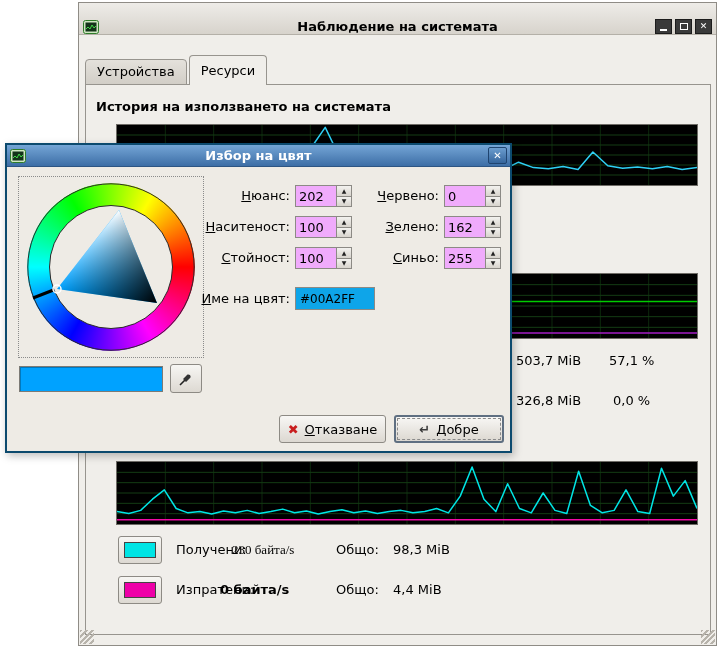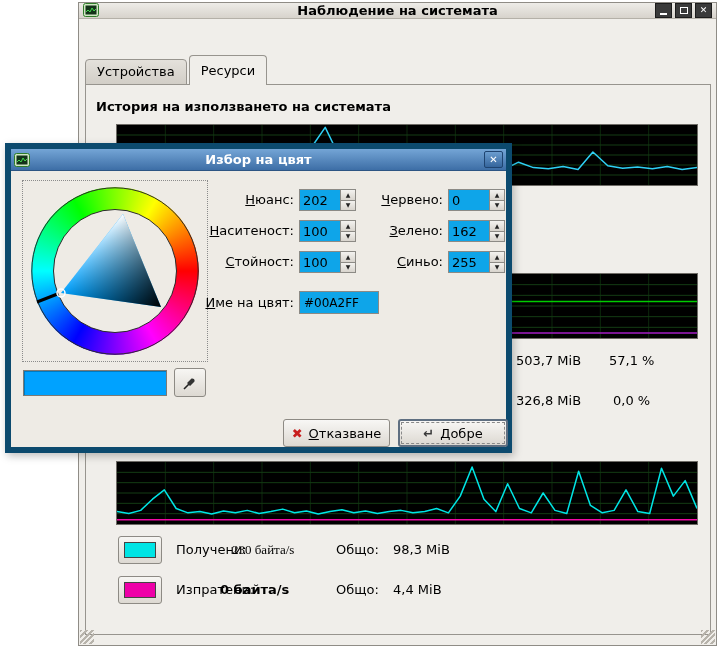--- a/index.html
+++ b/index.html
@@ -11,24 +11,24 @@
   }
   .fl::first-letter { text-decoration: underline; }
   .fl { display: inline-block; }
 
   
   .mw {
     position: absolute; left: 78px; top: 2px; width: 639px; height: 644px;
     background: #f0eeea; border: 1px solid #8f8c86;
   }
   .mw-titlebar {
-    position: absolute; left: 0; top: 0; right: 0; height: 16px;
+    position: absolute; left: 0; top: 0; right: 0; height: 32px;
     background: linear-gradient(#eeece8, #d7d3cc);
     border-bottom: 1px solid #b4b0a8;
-    display: flex; align-items: flex-start; padding: 0 4px;
+    display: flex; align-items: flex-end; padding: 0 4px;
   }
   .mw-title { position:absolute; left:0; right:0; text-align:center; font-weight:bold; }
   .win-btns { margin-left:auto; display:flex; gap:3px; z-index:2; }
   .win-btn {
     width: 17px; height: 15px; background: #3a3a3a; border: 1px solid #1c1c1c;
     color: #fff; display:flex; align-items:center; justify-content:center;
     font-size: 9px; line-height: 1; cursor: default;
   }
   .win-btn .minbar { width:7px; height:2px; background:#fff; margin-top:7px; }
   .win-btn .maxbox { width:8px; height:7px; border:1px solid #fff; }
@@ -72,21 +72,21 @@
   .swatch { width:32px; height:16px; border:1px solid #444; }
 
   .grip {
     position:absolute; bottom:1px; width:14px; height:14px; z-index:2;
     background: repeating-linear-gradient(135deg, #b7b3ab 0 2px, transparent 2px 4px);
   }
 
   
   .dlg {
     position:absolute; left:5px; top:143px; width:507px; height:310px;
-    background:#eeebe5; border:6px solid #0c4a6e; z-index:10;
+    background:#eeebe5; border:2px solid #0c4a6e; z-index:10;
     box-shadow: 2px 3px 8px rgba(0,0,0,0.25);
   }
   .dlg-titlebar {
     position:absolute; left:0; top:0; right:0; height:22px;
     background: linear-gradient(#74a5d6, #3d6ea6);
     border-bottom:1px solid #2d5583;
     display:flex; align-items:center; padding:0 3px;
   }
   .dlg-title { position:absolute; left:0; right:0; text-align:center; color:#fff; font-weight:bold; }
   .dlg-close {
@@ -115,21 +115,21 @@
   }
   .tool-btn {
     position:absolute; left:163px; top:219px; width:32px; height:29px;
     background:linear-gradient(#f7f6f3,#ddd9d2); border:1px solid #8d8a84; border-radius:3px;
     display:flex; align-items:center; justify-content:center;
   }
   .fld-label { position:absolute; text-align:right; }
   .spin { position:absolute; width:57px; height:22px; display:flex; }
   .spin input {
     flex:1; width:40px; border:1px solid #8c8a85; border-right:none;
-    background:#0ea5e9; font:13px "DejaVu Sans", sans-serif; padding:8px 3px; outline:none;
+    background:#f0abfc; font:13px "DejaVu Sans", sans-serif; padding:8px 3px; outline:none;
   }
   .spin-arrows { width:16px; display:flex; flex-direction:column; }
   .spin-arrows div {
     flex:1; background:linear-gradient(#f3f2ef,#d8d4cd); border:1px solid #8c8a85;
     font-size:6px; line-height:1; color:#222; display:flex; align-items:center; justify-content:center;
   }
   .spin-arrows div:first-child { border-bottom:none; }
   .name-input {
     position:absolute; left:288px; top:142px; width:80px; height:23px;
     border:1px solid #8c8a85; background:#0ea5e9; font:12px "DejaVu Sans", sans-serif;

